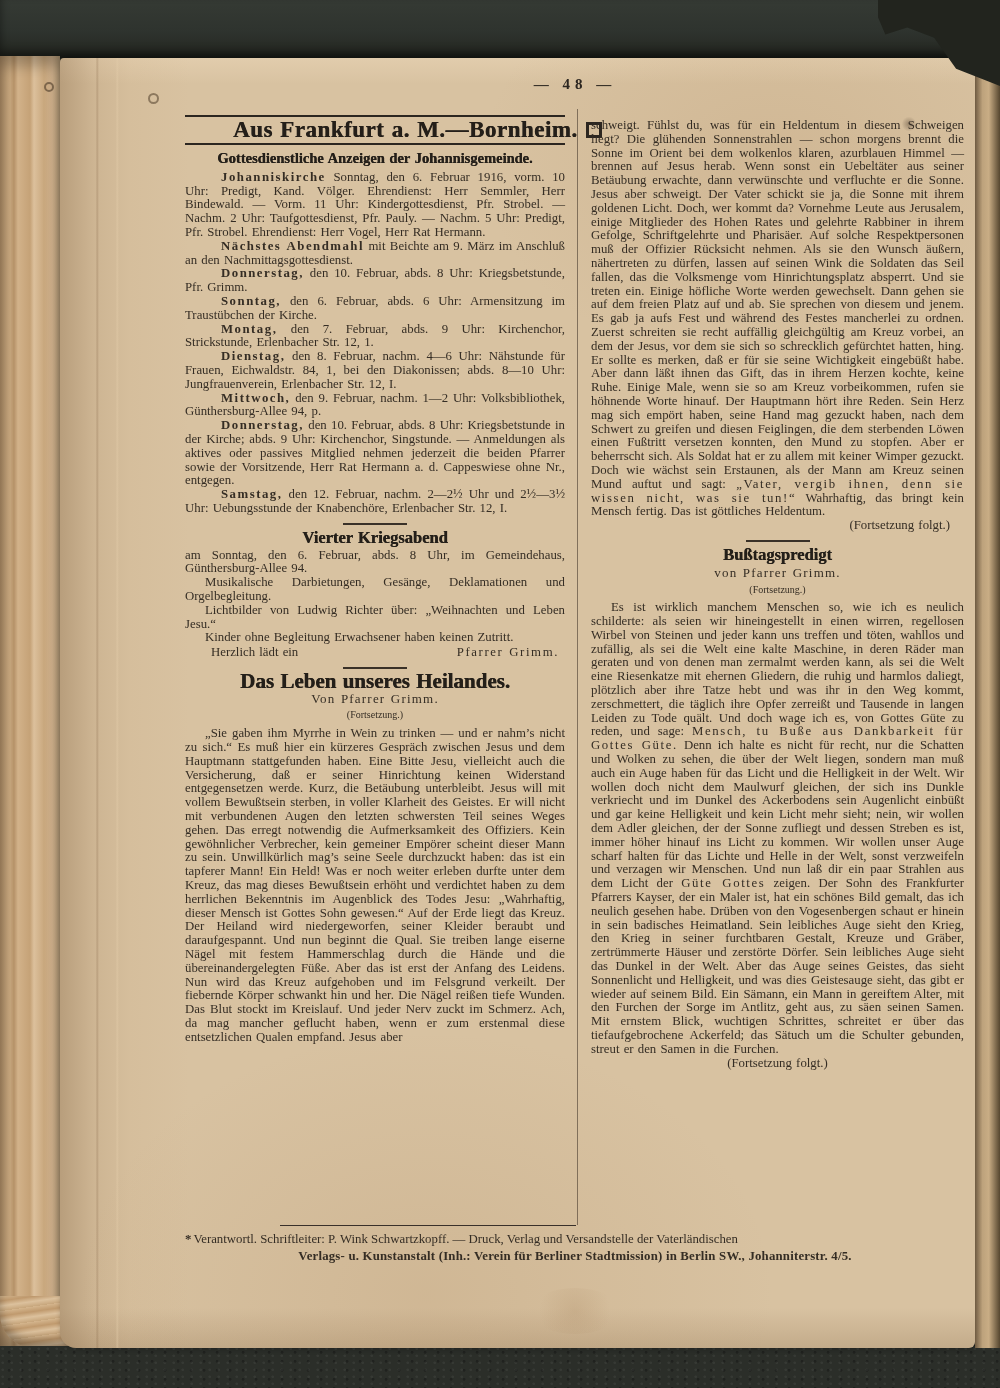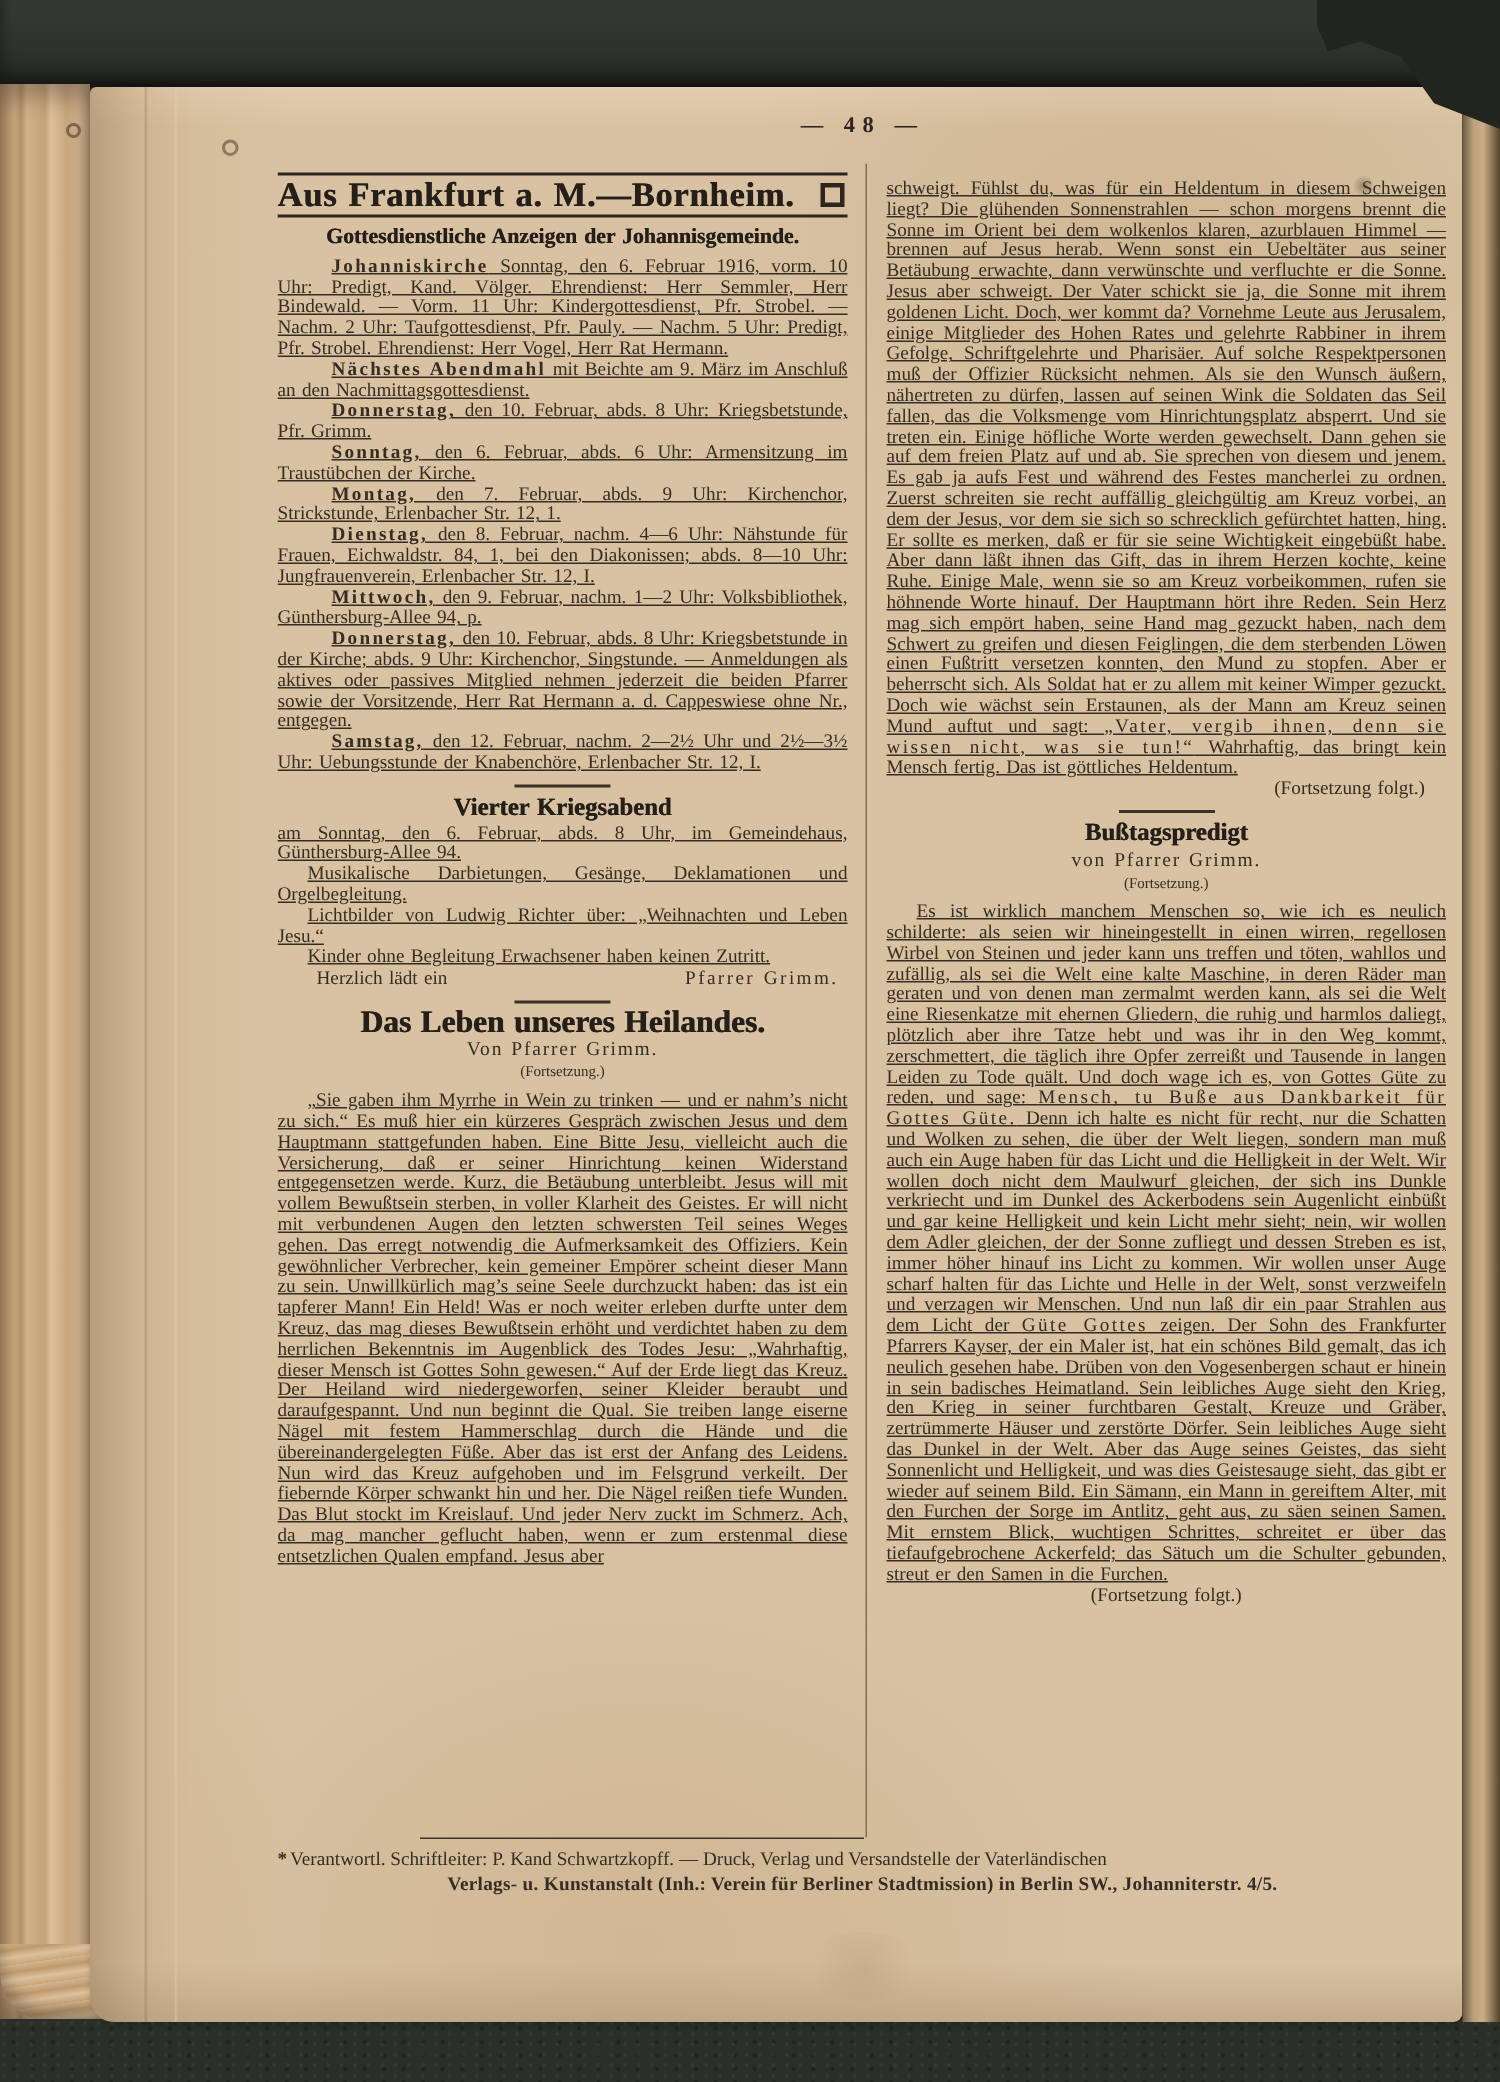--- a/index.html
+++ b/index.html
@@ -69,26 +69,26 @@
     position:absolute;left:125px;top:18px;width:780px;text-align:center;
     font-size:15px;font-weight:bold;letter-spacing:5px;color:#2c2620;
   }
   .columns{
     position:absolute;left:125px;top:51px;width:780px;height:1116px;
     display:flex;overflow:hidden;
   }
   .col{font-size:12.8px;line-height:13.8px;text-align:justify;word-spacing:1px;hyphens:auto;}
   .col-left{width:380px;margin-right:12px;flex:none;}
   .col-right{width:373px;flex:none;border-left:1px solid rgba(58,46,34,.55);padding-left:13px;padding-top:10px;}
-  p{margin:0;text-indent:20px;text-decoration:underline;}
+  p{margin:0;text-indent:20px;}
   p.noindent{text-indent:0;}
   .masthead{margin-top:6px;margin-bottom:7px;}
   .rule-top{border-top:2px solid #2c2620;margin-bottom:3px;}
   .rule-bottom{border-top:2px solid #2c2620;margin-top:3px;}
-  .masthead-row{display:flex;align-items:center;justify-content:space-between;padding:2px 2px 2px 0;}
+  .masthead-row{display:flex;align-items:center;justify-content:space-between;padding:2px 2px 2px 0;margin-left:48px;}
   .masthead-title{
     font-size:23px;font-weight:bold;color:#241f19;letter-spacing:.5px;
     text-shadow:.4px 0 0 #241f19;white-space:nowrap;
   }
   .title-square{width:10px;height:10px;border:3px solid #2c2620;flex:none;margin-left:8px;}
   .subhead{
     margin:2px 0 5px;text-align:center;font-size:14.5px;font-weight:bold;color:#241f19;
     text-shadow:.3px 0 0 #241f19;
   }
   .lead{font-weight:bold;letter-spacing:1.5px;margin-left:16px;}
@@ -189,21 +189,21 @@
         <div class="secthead">Bußtagspredigt</div>
         <div class="byline">von Pfarrer Grimm.</div>
         <div class="cont">(Fortsetzung.)</div>
         <p><span>Es ist wirklich manchem Menschen so, wie ich es neulich schilderte: als seien wir hineingestellt in einen wirren, regellosen Wirbel von Steinen und jeder kann uns treffen und töten, wahllos und zufällig, als sei die Welt eine kalte Maschine, in deren Räder man geraten und von denen man zermalmt werden kann, als sei die Welt eine Riesenkatze mit ehernen Gliedern, die ruhig und harmlos daliegt, plötzlich aber ihre Tatze hebt und was ihr in den Weg kommt, zerschmettert, die täglich ihre Opfer zerreißt und Tausende in langen Leiden zu Tode quält. Und doch wage ich es, von Gottes Güte zu reden, und sage: </span><span class="sperr">Mensch, tu Buße aus Dankbarkeit für Gottes Güte.</span><span> Denn ich halte es nicht für recht, nur die Schatten und Wolken zu sehen, die über der Welt liegen, sondern man muß auch ein Auge haben für das Licht und die Helligkeit in der Welt. Wir wollen doch nicht dem Maulwurf gleichen, der sich ins Dunkle verkriecht und im Dunkel des Ackerbodens sein Augenlicht einbüßt und gar keine Helligkeit und kein Licht mehr sieht; nein, wir wollen dem Adler gleichen, der der Sonne zufliegt und dessen Streben es ist, immer höher hinauf ins Licht zu kommen. Wir wollen unser Auge scharf halten für das Lichte und Helle in der Welt, sonst verzweifeln und verzagen wir Menschen. Und nun laß dir ein paar Strahlen aus dem Licht der </span><span class="sperr">Güte Gottes</span><span> zeigen. Der Sohn des Frankfurter Pfarrers Kayser, der ein Maler ist, hat ein schönes Bild gemalt, das ich neulich gesehen habe. Drüben von den Vogesenbergen schaut er hinein in sein badisches Heimatland. Sein leibliches Auge sieht den Krieg, den Krieg in seiner furchtbaren Gestalt, Kreuze und Gräber, zertrümmerte Häuser und zerstörte Dörfer. Sein leibliches Auge sieht das Dunkel in der Welt. Aber das Auge seines Geistes, das sieht Sonnenlicht und Helligkeit, und was dies Geistesauge sieht, das gibt er wieder auf seinem Bild. Ein Sämann, ein Mann in gereiftem Alter, mit den Furchen der Sorge im Antlitz, geht aus, zu säen seinen Samen. Mit ernstem Blick, wuchtigen Schrittes, schreitet er über das tiefaufgebrochene Ackerfeld; das Sätuch um die Schulter gebunden, streut er den Samen in die Furchen.</span></p>
         <div class="note-center">(Fortsetzung folgt.)</div>
       </div>
     </div>
 
     <div class="footnote-rule"></div>
     <div class="footer">
-      <div class="f1"><span class="fmark">*</span><span>Verantwortl. Schriftleiter: P. Kand Schwartzkopff. — Druck, Verlag und Versandstelle der Vaterländischen</span></div>
+      <div class="f1"><span class="fmark">*</span><span>Verantwortl. Schriftleiter: P. Wink Schwartzkopff. — Druck, Verlag und Versandstelle der Vaterländischen</span></div>
       <div class="f2">Verlags- u. Kunstanstalt (Inh.: Verein für Berliner Stadtmission) in Berlin SW., Johanniterstr. 4/5.</div>
     </div>
   </div>
 
   <div class="page-edge-right"></div>
   <div class="tear"></div>
   <span class="ring2"></span>
 </div>
 
 </body></html>

